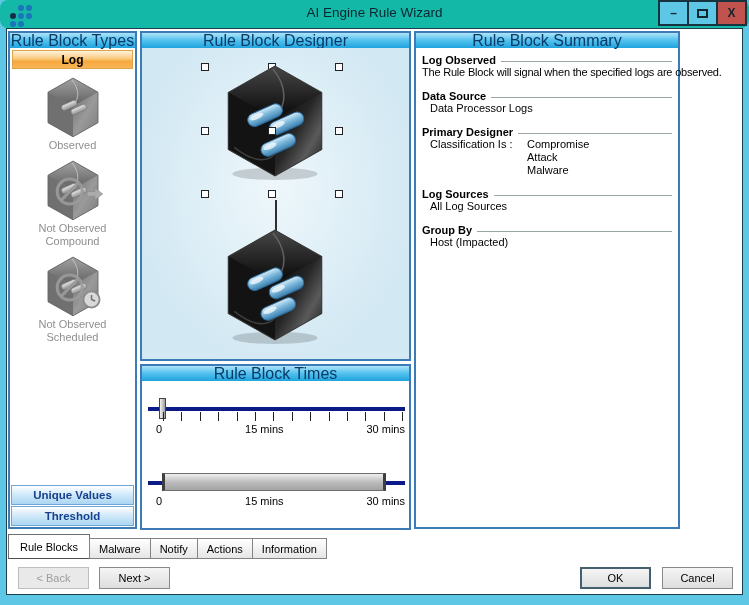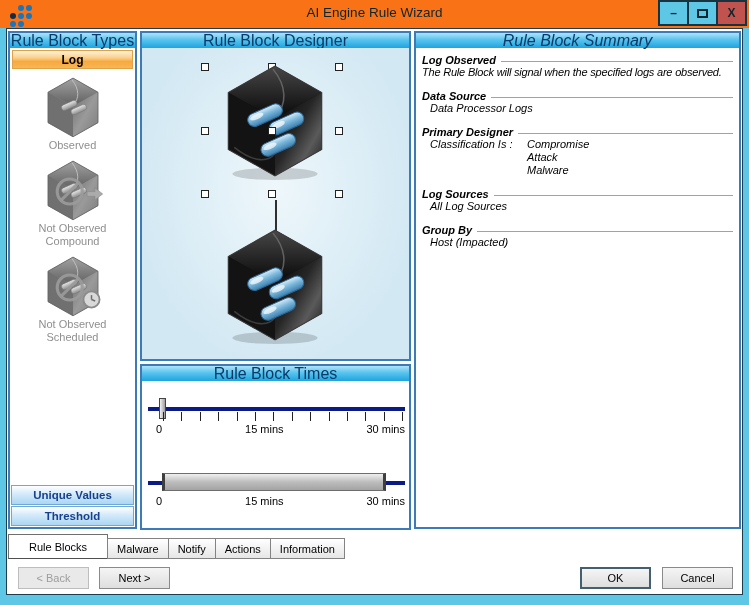--- a/index.html
+++ b/index.html
@@ -1,20 +1,20 @@
 <!DOCTYPE html>
 <html><head>
 <meta charset="utf-8">
 <style>
   * { margin:0; padding:0; box-sizing:border-box; }
   body { background:#3a3a3a; font-family:"Liberation Sans", sans-serif; }
   .window { position:relative; width:749px; height:605px; background:#5ec7e6; overflow:hidden; }
 
   
-  .titlebar { position:absolute; left:0; top:0; width:749px; height:28px; background:#f97316; }
+  .titlebar { position:absolute; left:0; top:0; width:749px; height:28px; background:#14b8a6;border-radius:8px; }
   .app-icon { position:absolute; left:9px; top:3px; }
   .title-text { position:absolute; left:0; right:0; top:0; height:28px; line-height:26px; text-align:center;
                 font-size:13.5px; color:#0c2531; }
   .win-btns { position:absolute; right:2px; top:0; display:flex; }
   .win-btn { width:31px; height:26px; border:2px solid #17333f; margin-left:-2px; background:#5ec7e6;
              display:flex; align-items:center; justify-content:center; font-weight:bold; font-size:12px;
              color:#10262f; cursor:default; }
   .win-btn.close { background:#c0534e; }
   .max-glyph { width:11px; height:9px; border:2px solid #10262f; }
 
@@ -60,36 +60,36 @@
            background:repeating-linear-gradient(90deg, #222 0 1px, transparent 1px 18.4px); }
   .range-bar { position:absolute; left:20px; top:92px; width:224px; height:18px;
                background:linear-gradient(#efefef, #bdbdbd 50%, #a3a3a3);
                border:1px solid #6e6e6e; border-left:3px solid #3f3f3f; border-right:3px solid #3f3f3f; }
   .slider-labels { position:absolute; left:14px; width:249px; display:flex; justify-content:space-between;
                    font-size:11px; color:#000; }
   .labels-1 { top:42px; }
   .labels-2 { top:114px; }
 
   
-  .summary-panel { left:407px; top:2px; width:327px; height:498px;font-style:italic; }
+  .summary-panel { left:407px; top:2px; width:266px; height:498px; }
   .summary-body { padding:4px 6px; font-size:11px; color:#000; }
   .sum-title { display:flex; align-items:center; font-weight:bold; margin-top:11px; white-space:nowrap; }
   .sum-title:first-child { margin-top:2px; }
   .sum-rule { flex:1; height:1px; background:#9aa79c; margin-left:5px; margin-top:2px; }
   .sum-desc { line-height:13px; letter-spacing:-0.2px; white-space:nowrap; }
   .sum-line { padding-left:8px; line-height:13px; }
   .crit-row { display:flex; padding-left:8px; line-height:13px; }
   .crit-label { width:97px; flex:0 0 97px; }
   .crit-indent { padding-left:105px; line-height:13px; }
 
   
   .tabbar { position:absolute; left:1px; top:504px; height:26px; display:flex; align-items:flex-end; }
   .tab { height:21px; line-height:20px; padding:0 9px; font-size:11px; color:#000; margin-left:-1px;
          background:linear-gradient(#ffffff, #e6e6e6); border:1px solid #838383; cursor:pointer; }
-  .tab.active { height:25px; line-height:24px; padding:0 20px; background:#fff; margin-left:0;
+  .tab.active { height:25px; line-height:24px; padding:0 11px; background:#fff; margin-left:0;
                 border:1px solid #6f6f6f; border-bottom:1px solid #4f4f4f; }
 
   
   .btn { position:absolute; top:538px; width:71px; height:22px; line-height:20px; text-align:center;
          font-size:11px; color:#000; background:linear-gradient(#f5f5f5, #dedede);
          border:1px solid #8a8a8a; cursor:pointer; }
   .btn-back   { left:11px;  color:#9d9d9d; border-color:#bdbdbd; background:#e9e9e9; }
   .btn-next   { left:92px; }
   .btn-ok     { left:573px; border:2px solid #44606f; line-height:18px; }
   .btn-cancel { left:655px; }

